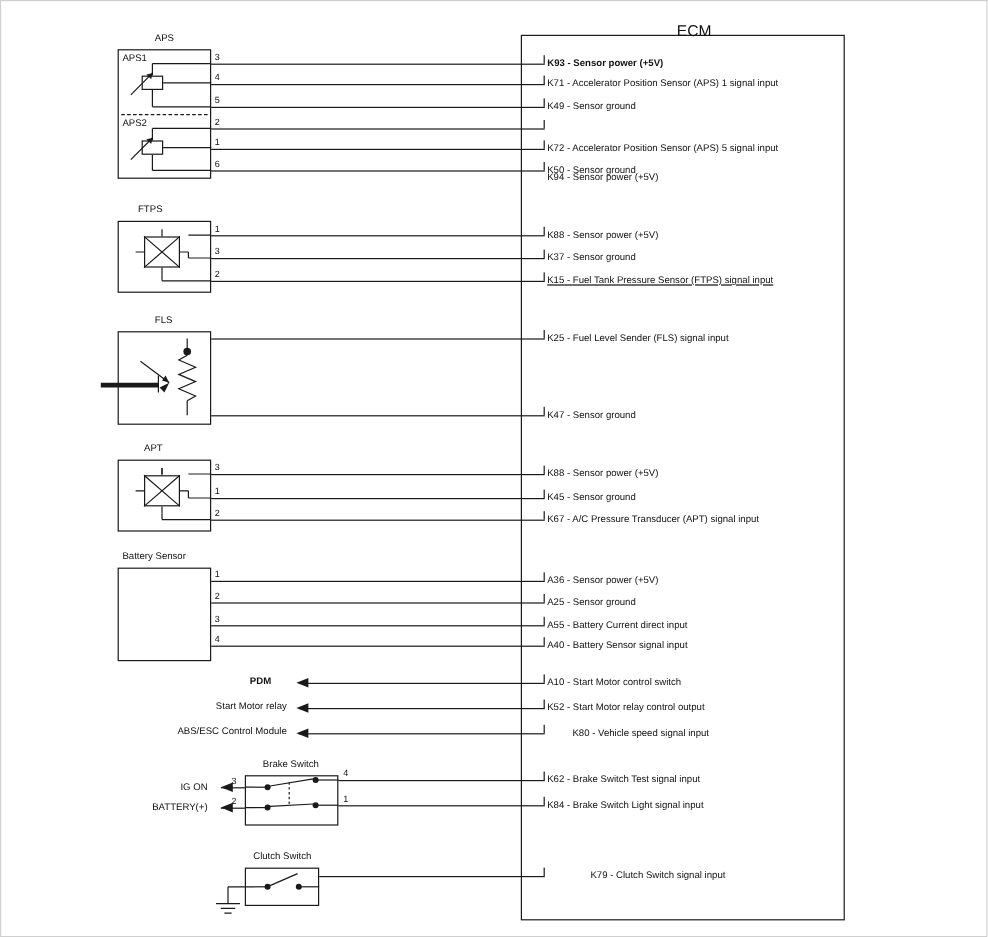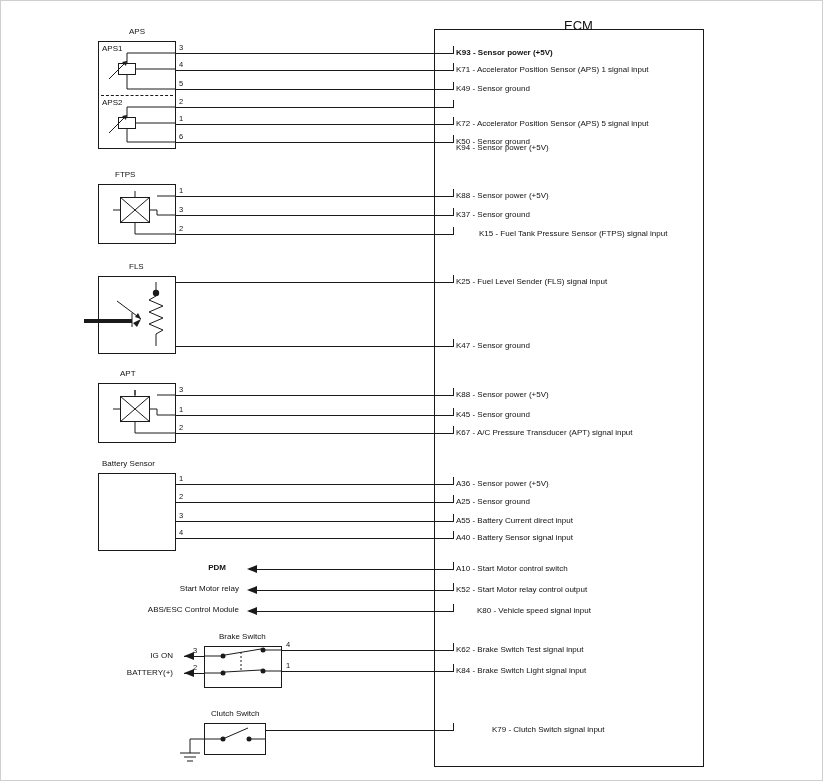--- a/index.html
+++ b/index.html
@@ -224,21 +224,21 @@
   <div class="tick" style="left:452px;top:134px;"></div>
   <div class="ecmlbl" style="left:455px;top:137px;"><span>K50</span> - <span>Sensor ground</span></div>
 
   <div class="tick" style="left:452px;top:188px;"></div>
   <div class="ecmlbl" style="left:455px;top:191px;"><span>K88</span> - <span>Sensor power (+5V)</span></div>
 
   <div class="tick" style="left:452px;top:207px;"></div>
   <div class="ecmlbl" style="left:455px;top:210px;"><span>K37</span> - <span>Sensor ground</span></div>
 
   <div class="tick" style="left:452px;top:226px;"></div>
-  <div class="ecmlbl" style="left:478px;top:229px;"><span>K15</span> - <span>Fuel Tank Pressure Sensor (FTPS) signal input</span></div>
+  <div class="ecmlbl" style="left:455px;top:229px;text-decoration:underline;"><span>K15</span> - <span>Fuel Tank Pressure Sensor (FTPS) signal input</span></div>
 
   <div class="tick" style="left:452px;top:274px;"></div>
   <div class="ecmlbl" style="left:455px;top:277px;"><span>K25</span> - <span>Fuel Level Sender (FLS) signal input</span></div>
 
   <div class="tick" style="left:452px;top:338px;"></div>
   <div class="ecmlbl" style="left:455px;top:341px;"><span>K47</span> - <span>Sensor ground</span></div>
 
   <div class="tick" style="left:452px;top:387px;"></div>
   <div class="ecmlbl" style="left:455px;top:390px;"><span>K88</span> - <span>Sensor power (+5V)</span></div>
 

